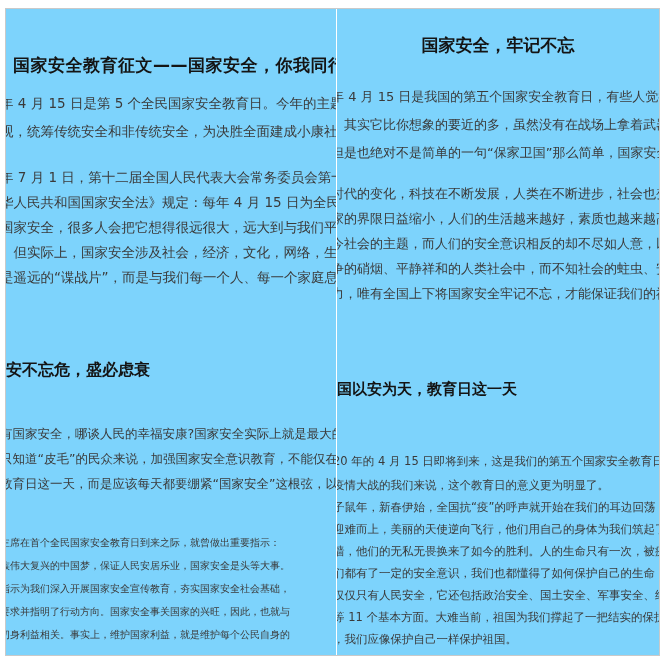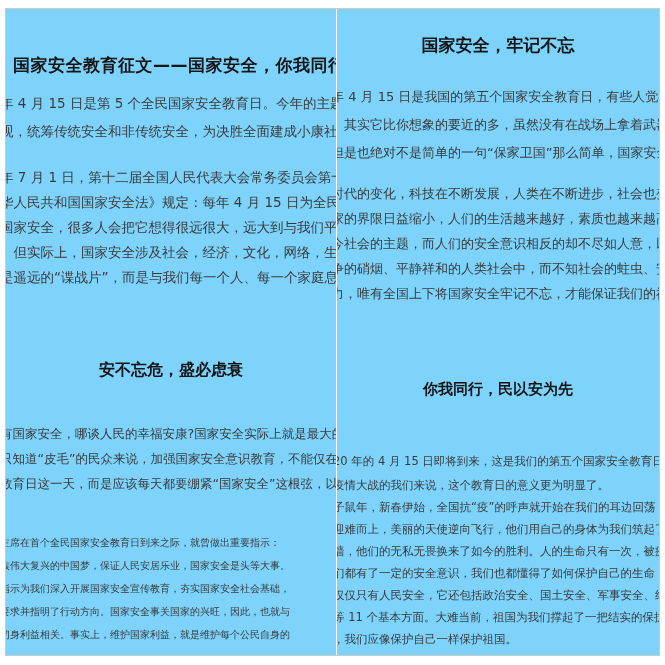--- a/index.html
+++ b/index.html
@@ -21,21 +21,21 @@
     overflow:hidden;background:#7dd3fc;
   }
   .page1{left:0;width:330px;}
   .page2{left:331px;width:322px;}
   .title{
     position:absolute;white-space:nowrap;
     font-weight:bold;color:#141414;
     font-size:17px;letter-spacing:0.5px;
   }
   .heading{
-    position:absolute;left:0;right:0;text-align:center;
+    position:absolute;left:0;right:0;
     font-weight:bold;color:#141414;white-space:nowrap;
   }
   .author{
     position:absolute;white-space:nowrap;color:#2e2e2e;margin-left:32px;
   }
   .para{position:absolute;left:0;width:360px;color:#3a3a3a;}
   .para .line{white-space:nowrap;margin-left:-6px;}
   
   .p1-title{left:7px;top:45px;}
   .p1-para1{top:80px;line-height:28px;font-size:13.5px;}
@@ -98,21 +98,21 @@
         <div class="line">但是也绝对不是简单的一句“保家卫国”那么简单，国家安全是</div>
       </div>
     <div class="para p2-para2">
         <div class="line">时代的变化，科技在不断发展，人类在不断进步，社会也变得更</div>
         <div class="line">家的界限日益缩小，人们的生活越来越好，素质也越来越高，安</div>
         <div class="line">今社会的主题，而人们的安全意识相反的却不尽如人意，以为自</div>
         <div class="line">争的硝烟、平静祥和的人类社会中，而不知社会的蛀虫、安全的</div>
         <div class="line">力，唯有全国上下将国家安全牢记不忘，才能保证我们的祖国繁</div>
       </div>
 
-    <div class="heading p2-head2">你我同行，民以安为先</div>
+    <div class="heading p2-head2">国以安为天，教育日这一天</div>
     <div class="para p2-para3">
         <div class="line">20 年的 4 月 15 日即将到来，这是我们的第五个国家安全教育日。</div>
         <div class="line">疫情大战的我们来说，这个教育日的意义更为明显了。</div>
       </div>
     <div class="para p2-para4">
         <div class="line">子鼠年，新春伊始，全国抗“疫”的呼声就开始在我们的耳边回荡</div>
         <div class="line">迎难而上，美丽的天使逆向飞行，他们用自己的身体为我们筑起了</div>
         <div class="line">墙，他们的无私无畏换来了如今的胜利。人的生命只有一次，被疫</div>
         <div class="line">们都有了一定的安全意识，我们也都懂得了如何保护自己的生命，</div>
         <div class="line">仅仅只有人民安全，它还包括政治安全、国土安全、军事安全、经</div>

